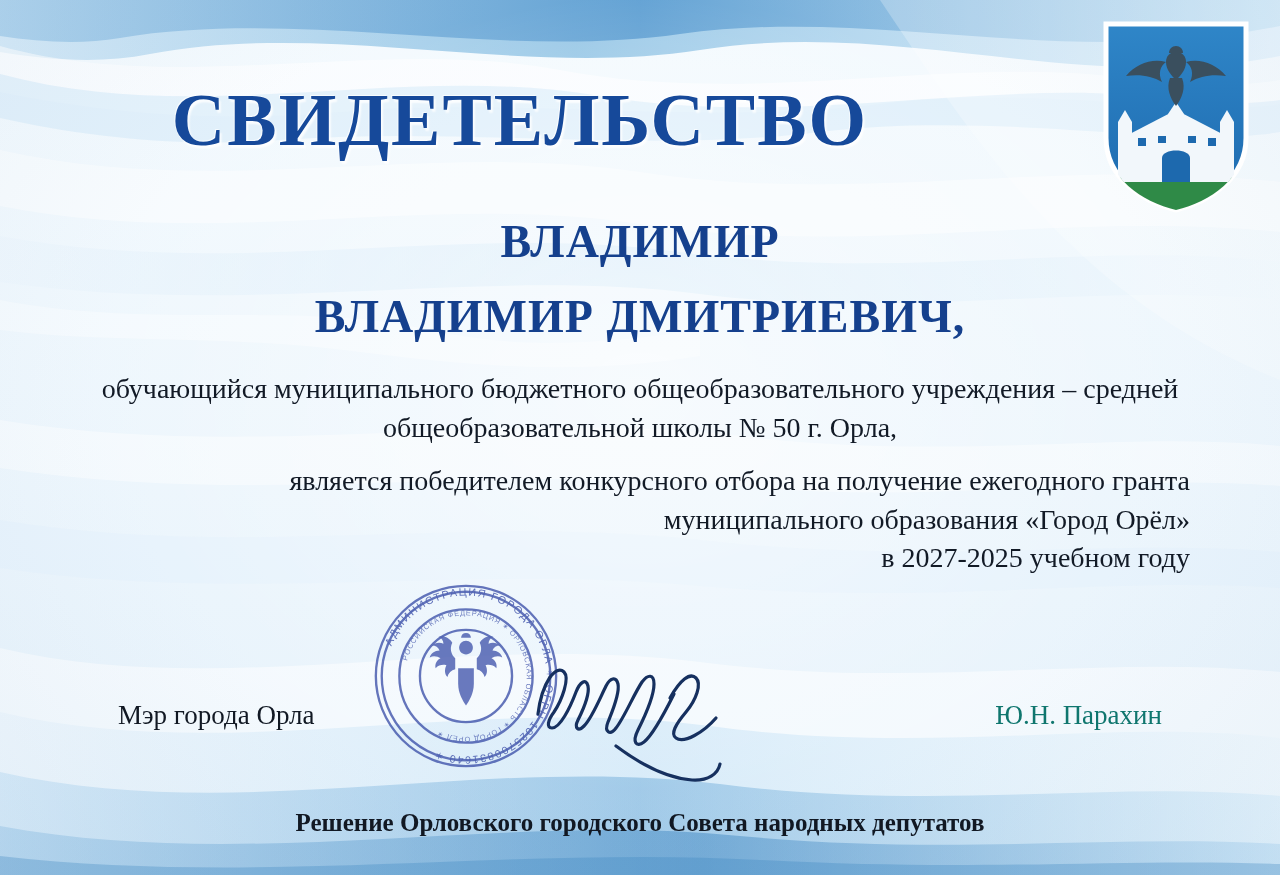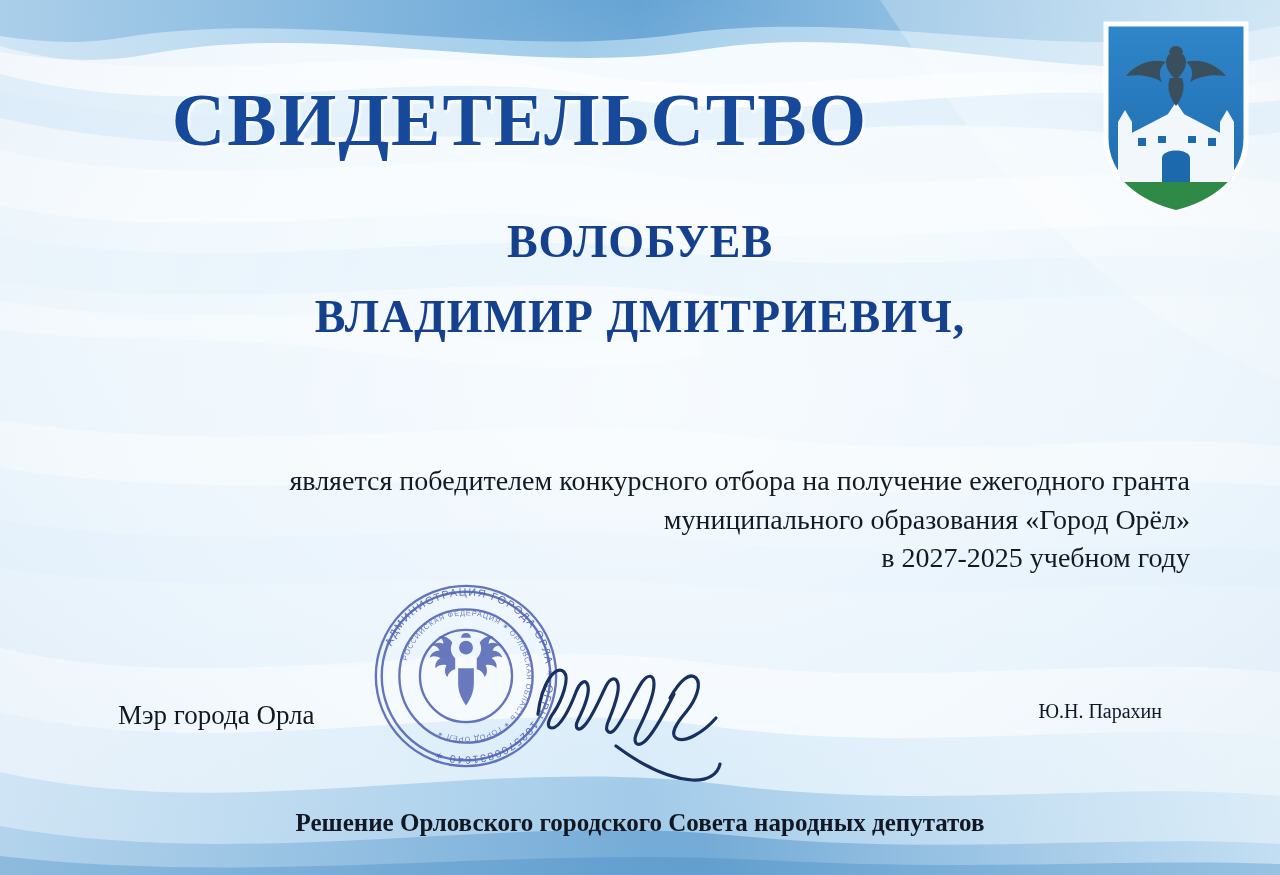--- a/index.html
+++ b/index.html
@@ -145,22 +145,22 @@
     left: 118px;
     top: 700px;
     font-size: 27px;
     color: #111823;
   }
 
   .sign-right {
     position: absolute;
     right: 118px;
     top: 700px;
-    font-size: 20px;
-    color: #0f172a;
+    font-size: 27px;
+    color: #0f766e;
   }
 
   .footer {
     position: absolute;
     top: 806px;
     left: 0;
     width: 1280px;
     text-align: center;
     font-size: 25px;
     line-height: 1.35;
@@ -273,23 +273,27 @@
         <path d="M70,60 C66,70 70,80 76,88 C82,80 86,70 82,60 Z"></path>
         <path d="M76,28 C72,28 69,31 69,35 L83,35 C83,31 80,28 76,28 Z"></path>
       </g>
     </g>
   </svg>
 
   <div class="content">
 
     <div class="title">СВИДЕТЕЛЬСТВО</div>
 
-    <div class="recipient-line1">ВОЛОБУЕВ</div>
+    <div class="recipient-line1">ВЛАДИМИР</div>
     <div class="recipient-line2">ВЛАДИМИР ДМИТРИЕВИЧ,</div>
 
+    <div class="body-block-1">
+      <span class="line-1">обучающийся муниципального бюджетного общеобразовательного учреждения –</span>
+      <span class="line-2">средней общеобразовательной школы № 50 г. Орла,</span>
+    </div>
 
     <div class="body-block-2">
       <span class="line-1">является победителем конкурсного отбора на получение ежегодного гранта</span>
       <span class="line-2">муниципального образования «Город Орёл»</span>
       <span class="line-3">в 2027-2025 учебном году</span>
     </div>
 
     <svg class="seal" viewBox="0 0 200 200">
       <defs>
         <path id="sealOuterPath" d="M100,100 m-82,0 a82,82 0 1,1 164,0 a82,82 0 1,1 -164,0"></path>

